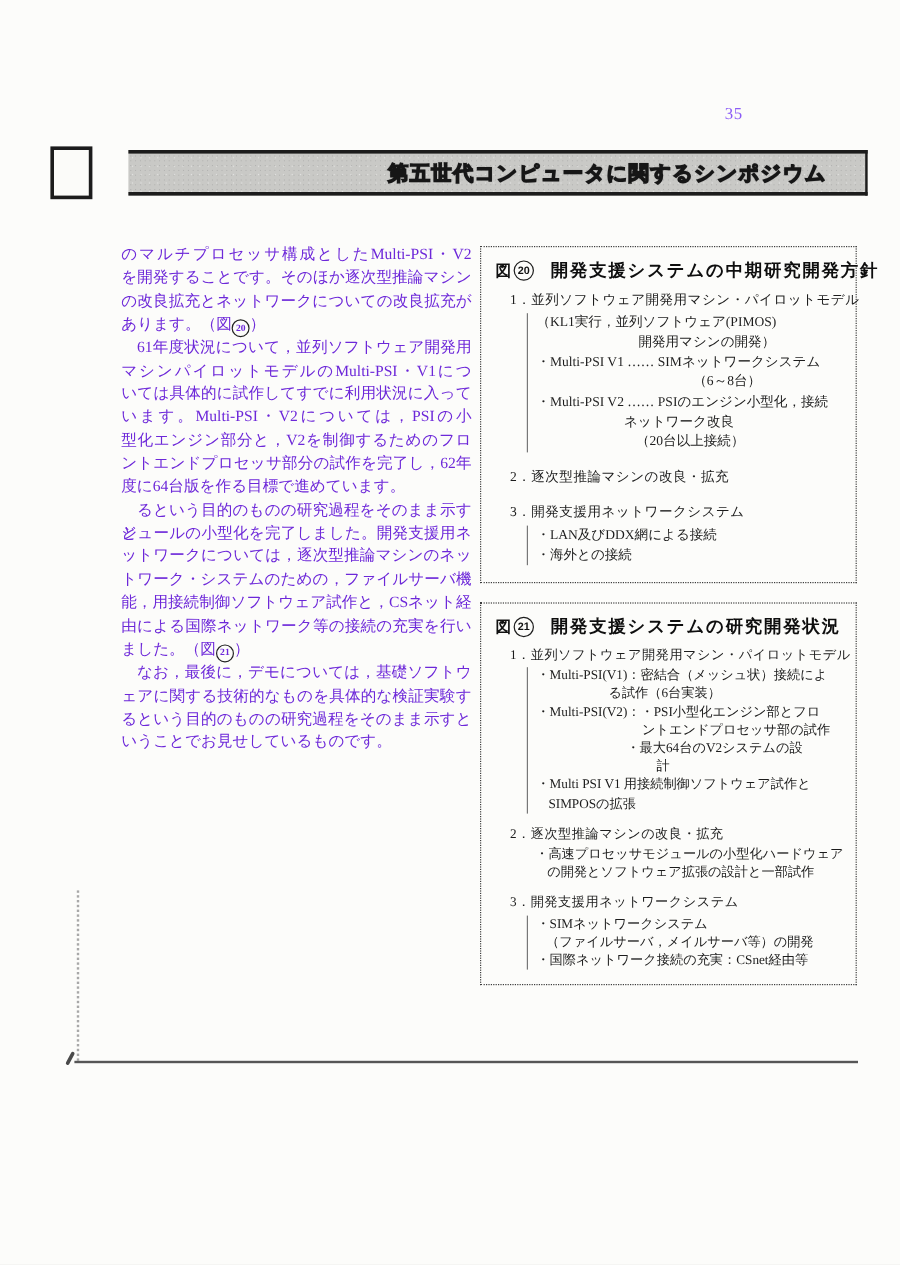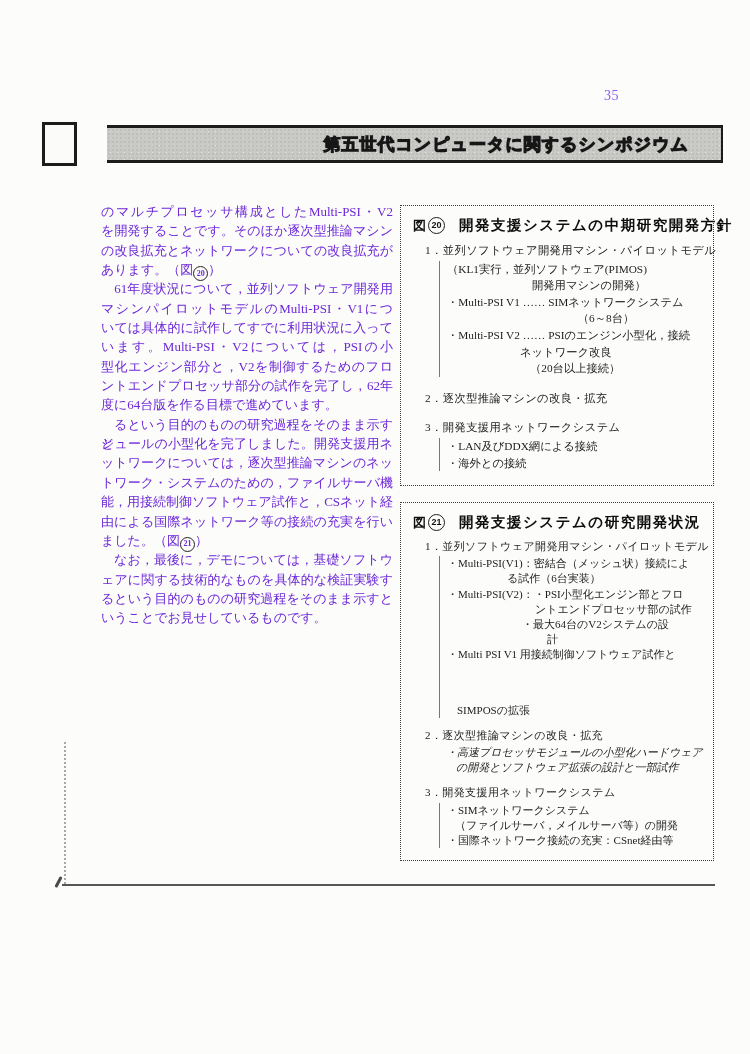--- a/index.html
+++ b/index.html
@@ -56,31 +56,31 @@
     display:inline-flex; align-items:center; justify-content:center;
     font-size:9px; font-weight:bold; line-height:1;
   }
   .fig-title { font-weight:bold; font-size:14.5px; letter-spacing:1.5px; color:#0e0e0e; white-space:nowrap; }
   .fig-body { font-size:11.3px; line-height:16.6px; color:#1c1c1c; }
   .box2 .fig-body { line-height:15.2px; font-size:11px; }
   .nitem { margin-left:12px; letter-spacing:0.4px; white-space:nowrap; }
   .nitem.sp { margin-top:13px; }
   .box2 .nitem.sp { margin-top:10px; }
   .bgroup { margin:2px 0 2px 26px; padding-left:7px; border-left:1.2px solid #777; }
-  .bgroup.noline { border-left:none;font-style:italic; }
+  .bgroup.noline { border-left:none; }
   .ln { white-space:nowrap; }
   .i1 { padding-left:85px; }   
   .i2 { padding-left:60px;text-align:center; }   
   .i3 { padding-left:73px; }   
   .i4 { padding-left:83px; }   
   .i5 { padding-left:60px; }   
   .i6 { padding-left:88px; }   
   .i7 { padding-left:75px; }   
   .i8 { padding-left:100px; }  
-  .i9 { padding-left:10px;margin-top:40px; }   
+  .i9 { padding-left:10px; }   
   .i10 { padding-left:10px; }  
   .i11 { padding-left:8px; }   
 
   
   .edge-h { position:absolute; left:62px; top:884px; width:653px; height:0; border-top:2px solid #565656; }
   .edge-v { position:absolute; left:64px; top:742px; height:142px; width:0; border-left:2px dotted #a8a8a8; }
   .edge-curl { position:absolute; left:57px; top:876px; width:3px; height:12px; background:#4a4a4a; transform:rotate(28deg); border-radius:2px; }
 </style>
 </head>
 <body>

